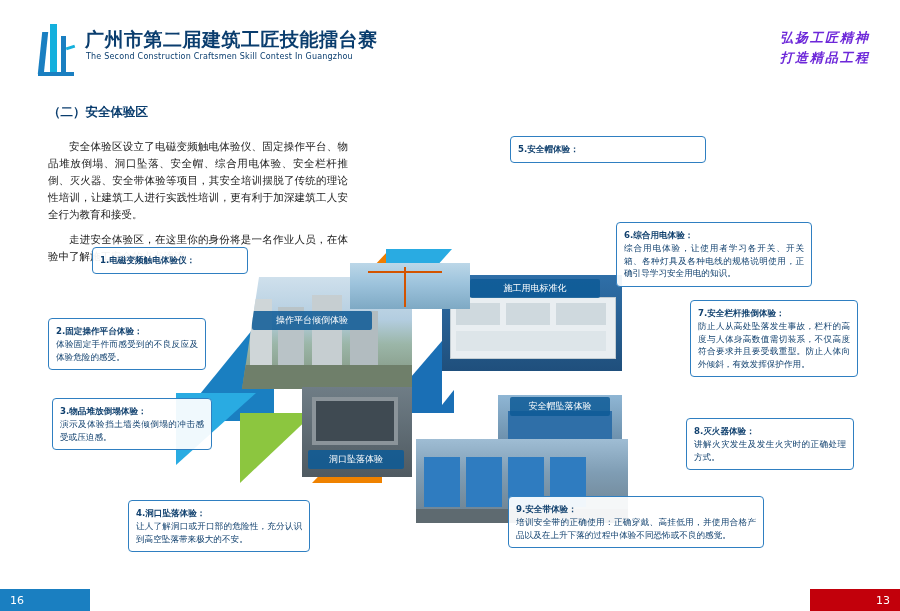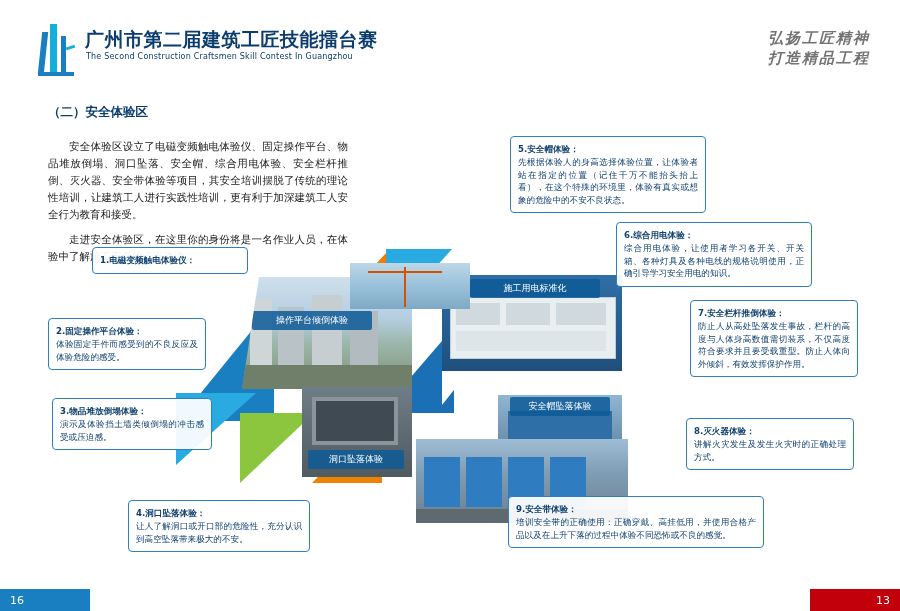--- a/index.html
+++ b/index.html
@@ -32,24 +32,24 @@
   .title-cn{
     position:absolute;left:85px;top:27px;
     font-size:19px;font-weight:bold;color:#0a3d6e;letter-spacing:.5px;
   }
   .title-en{
     position:absolute;left:86px;top:52px;
     font-size:8px;color:#0a3d6e;letter-spacing:.2px;
   }
   .slogan{
     position:absolute;right:30px;top:28px;
-    text-align:center;color:#737373;
+    text-align:center;color:#6d28d9;
     font-family:"DejaVu Serif","Liberation Serif",serif;
     font-weight:bold;font-style:italic;
-    font-size:15px;line-height:20px;letter-spacing:2px;
+    font-size:13px;line-height:20px;letter-spacing:2px;
   }
   .header-rule{
     position:absolute;left:38px;top:82px;width:824px;height:2px;background:#1a7fc1;opacity:.0;
   }
   
   .sec-title{
     position:absolute;left:48px;top:104px;
     font-size:12.5px;font-weight:bold;color:#0a3d6e;
   }
   
@@ -204,21 +204,20 @@
     <span>演示及体验挡土墙类倾倒塌的冲击感受或压迫感。</span>
   </div>
 
   <div class="callout" style="left:128px;top:500px;width:182px;">
     <b>4.洞口坠落体验：</b>
     <span>让人了解洞口或开口部的危险性，充分认识到高空坠落带来极大的不安。</span>
   </div>
 
   <div class="callout" style="left:510px;top:136px;width:196px;">
     <b>5.安全帽体验：</b>
-    <span>先根据体验人的身高选择体验位置，让体验者站在指定的位置（记住千万不能抬头抬上看），在这个特殊的环境里，体验有真实或想象的危险中的不安不良状态。</span>
   </div>
 
   <div class="callout" style="left:616px;top:222px;width:196px;">
     <b>6.综合用电体验：</b>
     <span>综合用电体验，让使用者学习各开关、开关箱、各种灯具及各种电线的规格说明使用，正确引导学习安全用电的知识。</span>
   </div>
 
   <div class="callout" style="left:690px;top:300px;width:168px;">
     <b>7.安全栏杆推倒体验：</b>
     <span>防止人从高处坠落发生事故，栏杆的高度与人体身高数值需切装系，不仅高度符合要求并且要受载重型。防止人体向外倾斜，有效发挥保护作用。</span>

